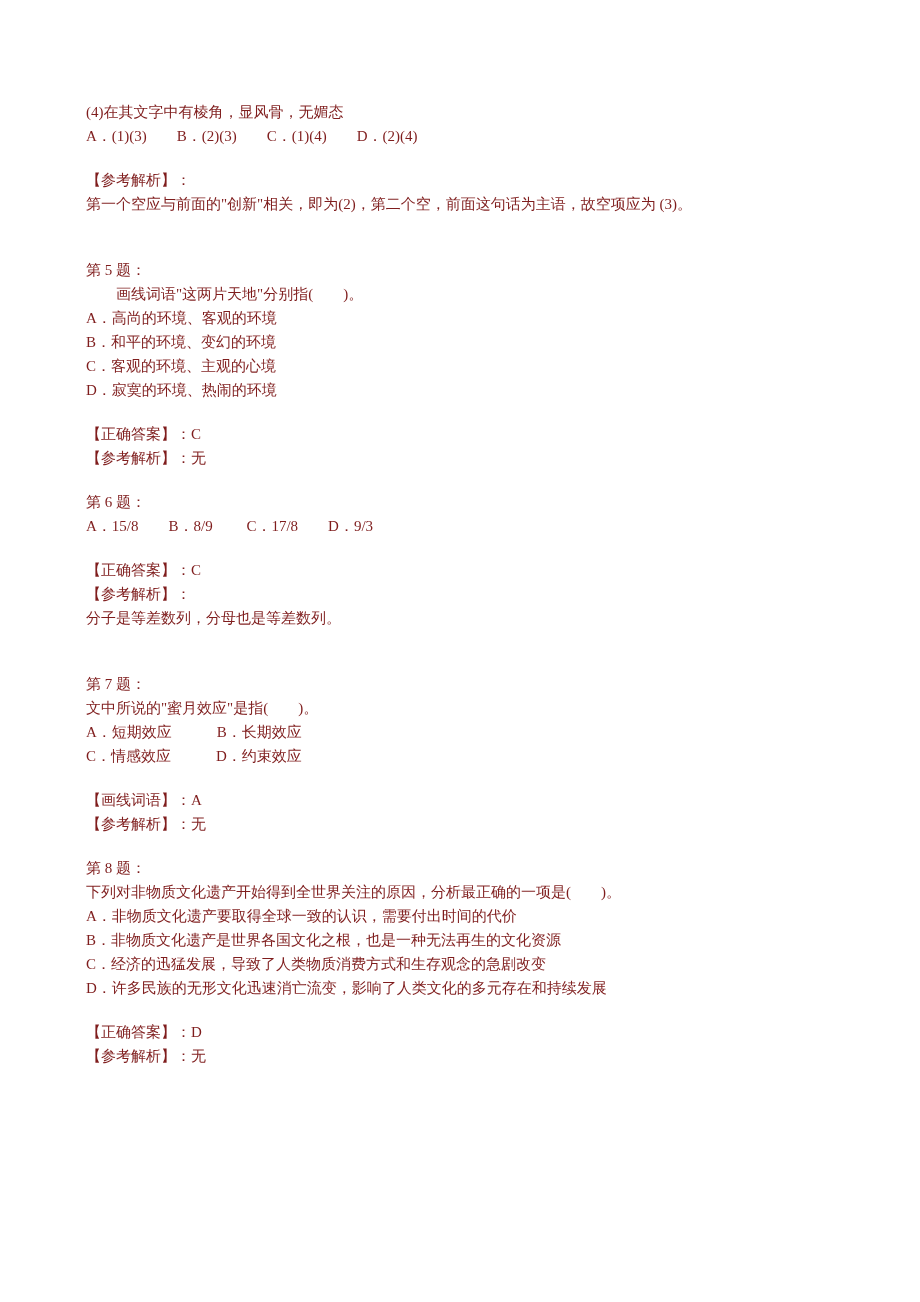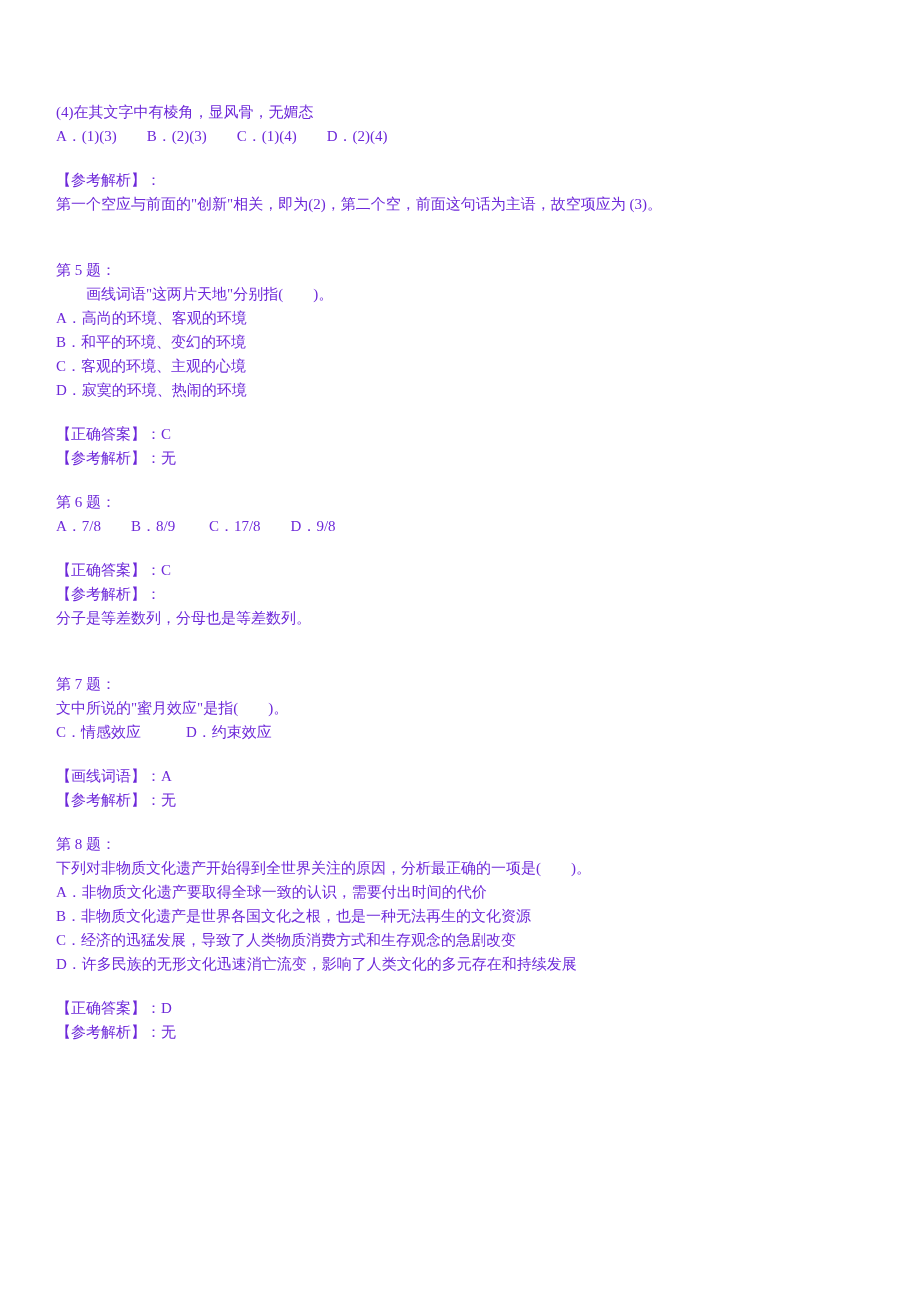--- a/index.html
+++ b/index.html
@@ -3,24 +3,24 @@
   <meta charset="utf-8">
   <style>
     body {
       margin: 0;
       padding: 0;
       background: #ffffff;
       font-family: "SimSun", "宋体", serif;
       width: 920px;
     }
     .page {
-      padding: 100px 130px 60px 56px;
+      padding: 100px 130px 60px 86px;
       font-size: 15px;
       line-height: 1.6;
-      color: #6d28d9;
+      color: #7f1d1d;
     }
     .line {
       margin: 0;
       padding: 0;
     }
     .gap {
       height: 20px;
     }
     .gap-lg {
       height: 42px;
@@ -45,30 +45,31 @@
   <p class="line">B．和平的环境、变幻的环境</p>
   <p class="line">C．客观的环境、主观的心境</p>
   <p class="line">D．寂寞的环境、热闹的环境</p>
   <div class="gap"></div>
   <p class="line">【正确答案】：C</p>
   <p class="line">【参考解析】：无</p>
 
   <div class="gap"></div>
 
   <p class="line">第 6 题：</p>
-  <p class="line">A．7/8　　B．8/9　　 C．17/8　　D．9/8</p>
+  <p class="line">A．15/8　　B．8/9　　 C．17/8　　D．9/3</p>
   <div class="gap"></div>
   <p class="line">【正确答案】：C</p>
   <p class="line">【参考解析】：</p>
   <p class="line">分子是等差数列，分母也是等差数列。</p>
 
   <div class="gap-lg"></div>
 
   <p class="line">第 7 题：</p>
   <p class="line">文中所说的"蜜月效应"是指(　　)。</p>
+  <p class="line">A．短期效应　　　B．长期效应</p>
   <p class="line">C．情感效应　　　D．约束效应</p>
   <div class="gap"></div>
   <p class="line">【画线词语】：A</p>
   <p class="line">【参考解析】：无</p>
 
   <div class="gap"></div>
 
   <p class="line">第 8 题：</p>
   <p class="line">下列对非物质文化遗产开始得到全世界关注的原因，分析最正确的一项是(　　)。</p>
   <p class="line">A．非物质文化遗产要取得全球一致的认识，需要付出时间的代价</p>

